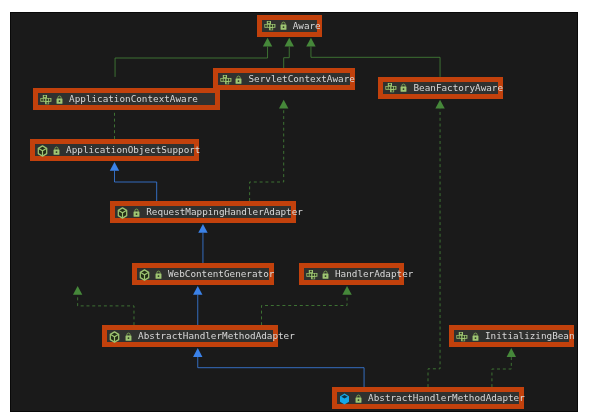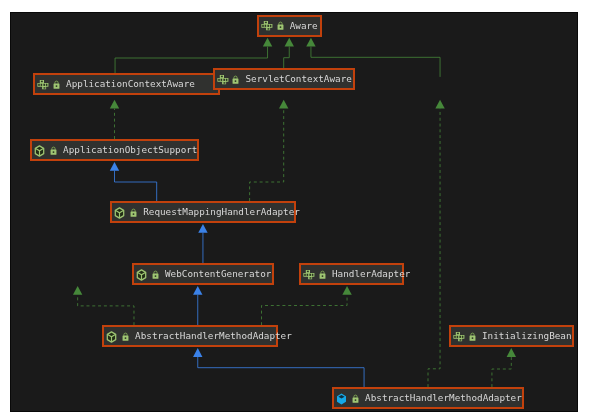--- a/index.html
+++ b/index.html
@@ -4,21 +4,21 @@
 <title>UML Class Diagram</title>
 <style>
   html,body{margin:0;padding:0;background:#ffffff;}
   body{width:589px;height:419px;overflow:hidden;
        font-family:"DejaVu Sans Mono","Liberation Mono",monospace;}
   #canvas{position:absolute;left:10px;top:12px;width:568px;height:400px;
           box-sizing:border-box;border:1px solid #090909;
           background:#1a1a1a;overflow:hidden;}
   svg.edges{position:absolute;left:0;top:0;width:566px;height:398px;}
   .node{position:absolute;box-sizing:border-box;background:#30312f;
-        border:2px solid #c2410c;}
+        border:5px solid #c2410c;}
   .node .ico{position:absolute;top:50%;display:block;}
   .node .ico1{left:2.2px;margin-top:-5.5px;}
   .node .ico2{left:17.9px;margin-top:-5.5px;}
   .node .label{position:absolute;left:31px;top:50%;margin-top:-6.2px;
                color:#d8d8d8;font-size:9.3px;white-space:nowrap;line-height:11px;
                transform:translateZ(0);-webkit-font-smoothing:antialiased;}
 </style>
 </head>
 <body>
 
@@ -87,21 +87,21 @@
         <rect x="3.9" y="1.7" width="1.9" height="1.5" fill="#2a3520"></rect>
         <rect x="6.5" y="8.2" width="1.9" height="1.5" fill="#2a3520"></rect>
       </svg>
     <svg class="ico ico2" width="7" height="11" viewBox="0 0 7 11">
         <path d="M1.9 4.8V3.7a1.6 1.6 0 0 1 3.2 0v1.1" fill="none" stroke="#86b257" stroke-width="0.85"></path>
         <rect x="0.55" y="4.55" width="5.9" height="5.1" rx="0.5" fill="#9fc673"></rect>
         <circle cx="3.5" cy="7.1" r="0.95" fill="#2a3520"></circle>
       </svg>
     <span class="label">Aware</span>
   </div>
-  <div class="node" style="left:22.1px;top:60px;width:187px;height:22.0px">
+  <div class="node" style="left:22.1px;top:75px;width:187px;height:22.0px">
     <svg class="ico ico1" width="12" height="11" viewBox="0 0 12 11">
         <path d="M2.8 1.0h4.2v2.9h4.4v3.8h-2.3v2.5h-4.0V7.7H0.4V3.9h2.4z" fill="#9fc673"></path>
         <rect x="1.2" y="4.7" width="1.6" height="2.2" fill="#2a3520"></rect>
         <rect x="3.6" y="4.7" width="1.6" height="2.2" fill="#2a3520"></rect>
         <rect x="6.4" y="4.7" width="1.6" height="2.2" fill="#2a3520"></rect>
         <rect x="8.8" y="4.7" width="1.6" height="2.2" fill="#2a3520"></rect>
         <rect x="3.9" y="1.7" width="1.9" height="1.5" fill="#2a3520"></rect>
         <rect x="6.5" y="8.2" width="1.9" height="1.5" fill="#2a3520"></rect>
       </svg>
     <svg class="ico ico2" width="7" height="11" viewBox="0 0 7 11">
@@ -120,20 +120,37 @@
         <rect x="8.8" y="4.7" width="1.6" height="2.2" fill="#2a3520"></rect>
         <rect x="3.9" y="1.7" width="1.9" height="1.5" fill="#2a3520"></rect>
         <rect x="6.5" y="8.2" width="1.9" height="1.5" fill="#2a3520"></rect>
       </svg>
     <svg class="ico ico2" width="7" height="11" viewBox="0 0 7 11">
         <path d="M1.9 4.8V3.7a1.6 1.6 0 0 1 3.2 0v1.1" fill="none" stroke="#86b257" stroke-width="0.85"></path>
         <rect x="0.55" y="4.55" width="5.9" height="5.1" rx="0.5" fill="#9fc673"></rect>
         <circle cx="3.5" cy="7.1" r="0.95" fill="#2a3520"></circle>
       </svg>
     <span class="label">ServletContextAware</span>
+  </div>
+  <div class="node" style="left:366.5px;top:63.9px;width:125.1px;height:22.0px">
+    <svg class="ico ico1" width="12" height="11" viewBox="0 0 12 11">
+        <path d="M2.8 1.0h4.2v2.9h4.4v3.8h-2.3v2.5h-4.0V7.7H0.4V3.9h2.4z" fill="#9fc673"></path>
+        <rect x="1.2" y="4.7" width="1.6" height="2.2" fill="#2a3520"></rect>
+        <rect x="3.6" y="4.7" width="1.6" height="2.2" fill="#2a3520"></rect>
+        <rect x="6.4" y="4.7" width="1.6" height="2.2" fill="#2a3520"></rect>
+        <rect x="8.8" y="4.7" width="1.6" height="2.2" fill="#2a3520"></rect>
+        <rect x="3.9" y="1.7" width="1.9" height="1.5" fill="#2a3520"></rect>
+        <rect x="6.5" y="8.2" width="1.9" height="1.5" fill="#2a3520"></rect>
+      </svg>
+    <svg class="ico ico2" width="7" height="11" viewBox="0 0 7 11">
+        <path d="M1.9 4.8V3.7a1.6 1.6 0 0 1 3.2 0v1.1" fill="none" stroke="#86b257" stroke-width="0.85"></path>
+        <rect x="0.55" y="4.55" width="5.9" height="5.1" rx="0.5" fill="#9fc673"></rect>
+        <circle cx="3.5" cy="7.1" r="0.95" fill="#2a3520"></circle>
+      </svg>
+    <span class="label">BeanFactoryAware</span>
   </div>
   <div class="node" style="left:19.1px;top:126.0px;width:168.8px;height:22.0px">
     <svg class="ico ico1" width="11" height="12" viewBox="0 0 11 12">
         <path d="M5.5 0.9 9.7 3.35v5.3L5.5 11.1 1.3 8.65v-5.3z" fill="#222d16" stroke="#9fc673" stroke-width="1.25" stroke-linejoin="round"></path>
         <path d="M1.65 3.6 5.5 5.85l3.85-2.25M5.5 5.9v4.9" fill="none" stroke="#9fc673" stroke-width="1.15"></path>
       </svg>
     <svg class="ico ico2" width="7" height="11" viewBox="0 0 7 11">
         <path d="M1.9 4.8V3.7a1.6 1.6 0 0 1 3.2 0v1.1" fill="none" stroke="#86b257" stroke-width="0.85"></path>
         <rect x="0.55" y="4.55" width="5.9" height="5.1" rx="0.5" fill="#9fc673"></rect>
         <circle cx="3.5" cy="7.1" r="0.95" fill="#2a3520"></circle>

